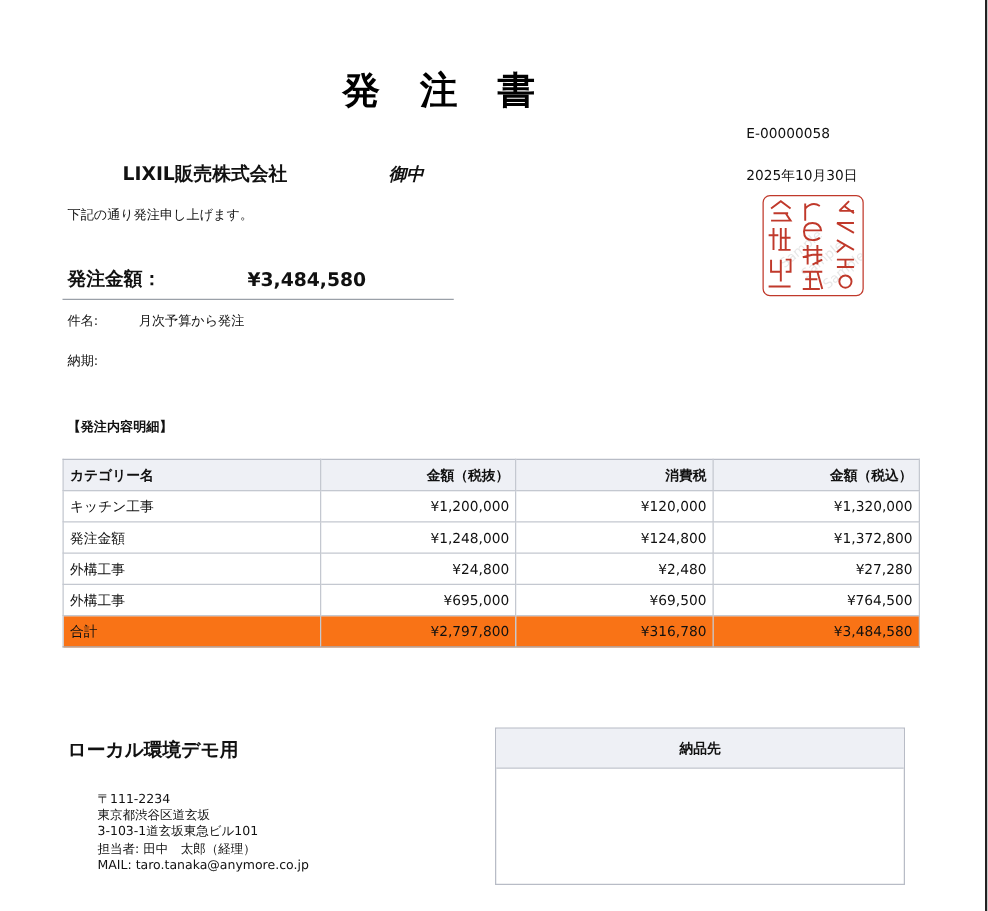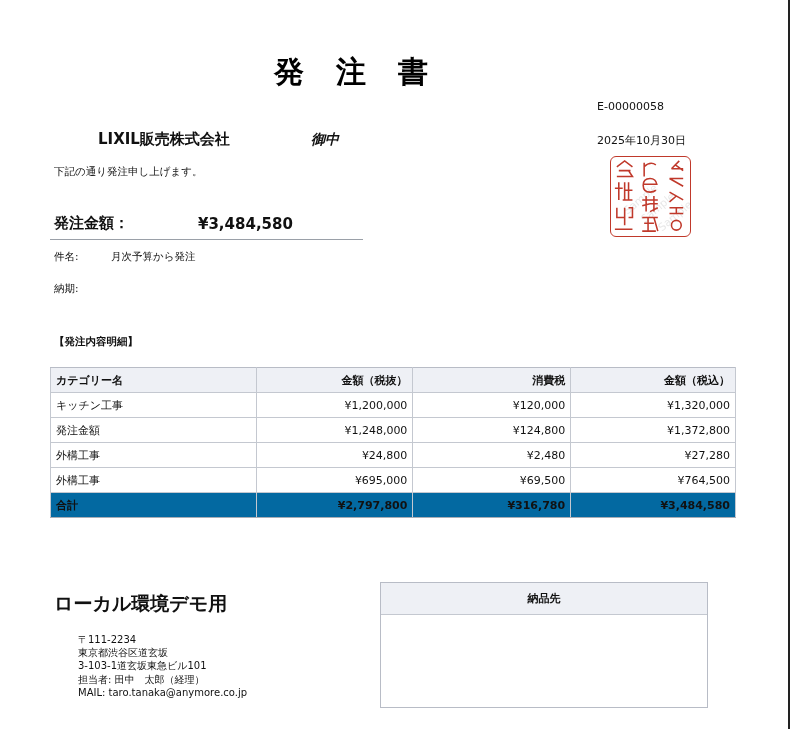--- a/index.html
+++ b/index.html
@@ -29,27 +29,27 @@
     .section-heading { position: absolute; left: 54px; top: 335px; font-size: 10.5px; font-weight: bold; }
 
     table.items { position: absolute; left: 50px; top: 367px; width: 686px; border-collapse: collapse; font-size: 11px; }
     table.items th, table.items td { border: 1px solid #c4c8d0; height: 25px; padding: 0 5px; }
     table.items th { background: #eef0f5; font-weight: bold; border-top: 1px solid #b8bcc6; }
     table.items th.c0, table.items td.c0 { text-align: left; width: 206px; }
     table.items th.num, table.items td.num { text-align: right; }
     table.items .w1 { width: 157px; }
     table.items .w2 { width: 158px; }
     table.items .w3 { width: 165px; }
-    table.items tr.total td { background: #0369a1; font-weight: bold; border-top: 1.5px solid #555; border-bottom: 1px solid #a9adb5; }
+    table.items tr.total td { background: #f97316; font-weight: normal; border-top: 1.5px solid #555; border-bottom: 1px solid #a9adb5; }
 
-    .sender-name { position: absolute; left: 54px; top: 591px; font-size: 19px; font-weight: bold; }
+    .sender-name { position: absolute; left: 54px; top: 591px; font-size: 15px; font-weight: bold; }
     .sender-lines { position: absolute; left: 54px; top: 633px; font-size: 10px; line-height: 13.2px; }
     .sender-lines div { white-space: pre; margin-left: 24px; }
 
-    .delivery-box { position: absolute; left: 380px; top: 582px; width: 328px; height: 126px; border: 1px solid #b8bcc6; }
+    .delivery-box { position: absolute; left: 396px; top: 582px; width: 328px; height: 126px; border: 1px solid #b8bcc6; }
     .delivery-head { height: 32px; background: #eef0f5; border-bottom: 1px solid #c4c8d0; text-align: center; font-size: 11px; font-weight: bold; line-height: 32px; }
     .delivery-body { height: 92px; }
   </style>
 </head>
 <body>
 
 <div class="page-edge"></div>
 
 <div class="title">発注書</div>
 

